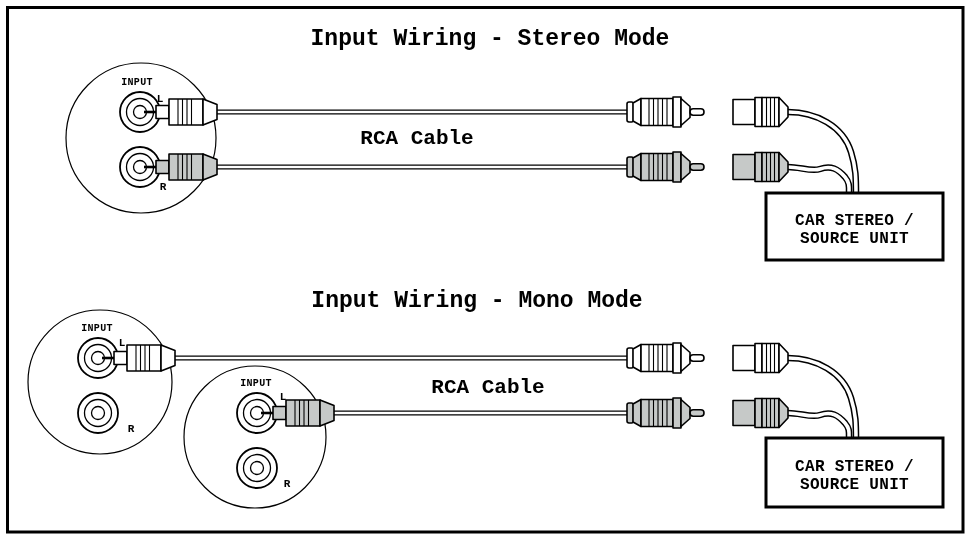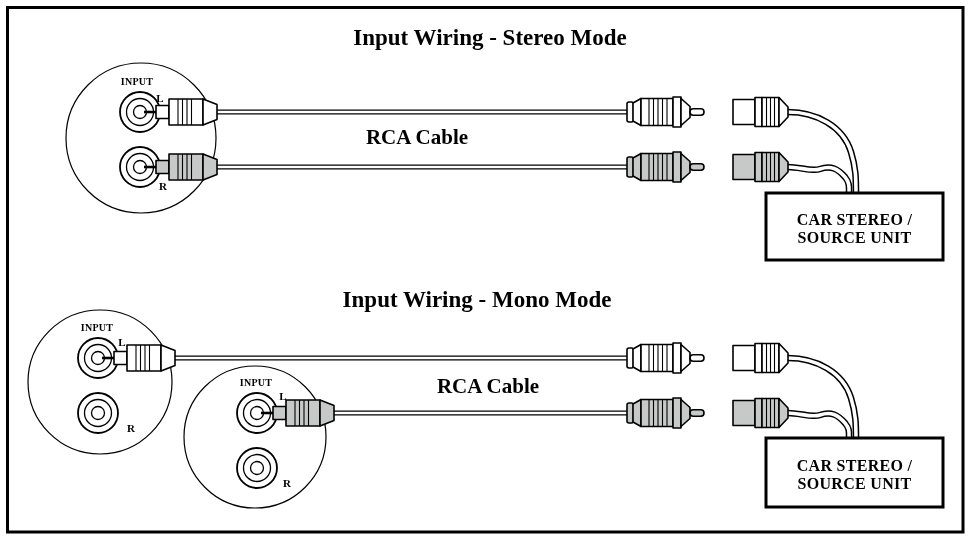--- a/index.html
+++ b/index.html
@@ -1,20 +1,20 @@
 <!DOCTYPE html>
 <html style="--background: #ffffff; --line: #000000; --plug-white: #ffffff; --plug-gray: #c6c9c8;"><head>
 <meta charset="utf-8">
 <style>
   html, body { margin: 0; padding: 0; background: #fff; }
   #stage {
     position: relative;
     width: 968px; height: 540px;
     background: var(--background, #fff);
-    font-family: Liberation Serif, serif;
+    font-family: Liberation Mono, monospace;
     overflow: hidden;
   }
   svg { display: block; }
 
   
   .frame      { fill: none; stroke: var(--line,#000); stroke-width: 3; }
   .panel-circ { fill: none; stroke: var(--line,#000); stroke-width: 1.2; }
   .pshape     { fill: var(--plug-fill, #fff); stroke: var(--line,#000); stroke-width: 1.6; stroke-linejoin: round; }
   .rib        { stroke: var(--line,#000); stroke-width: 1.1; }
   .stub       { stroke: var(--line,#000); stroke-width: 2.6; }

